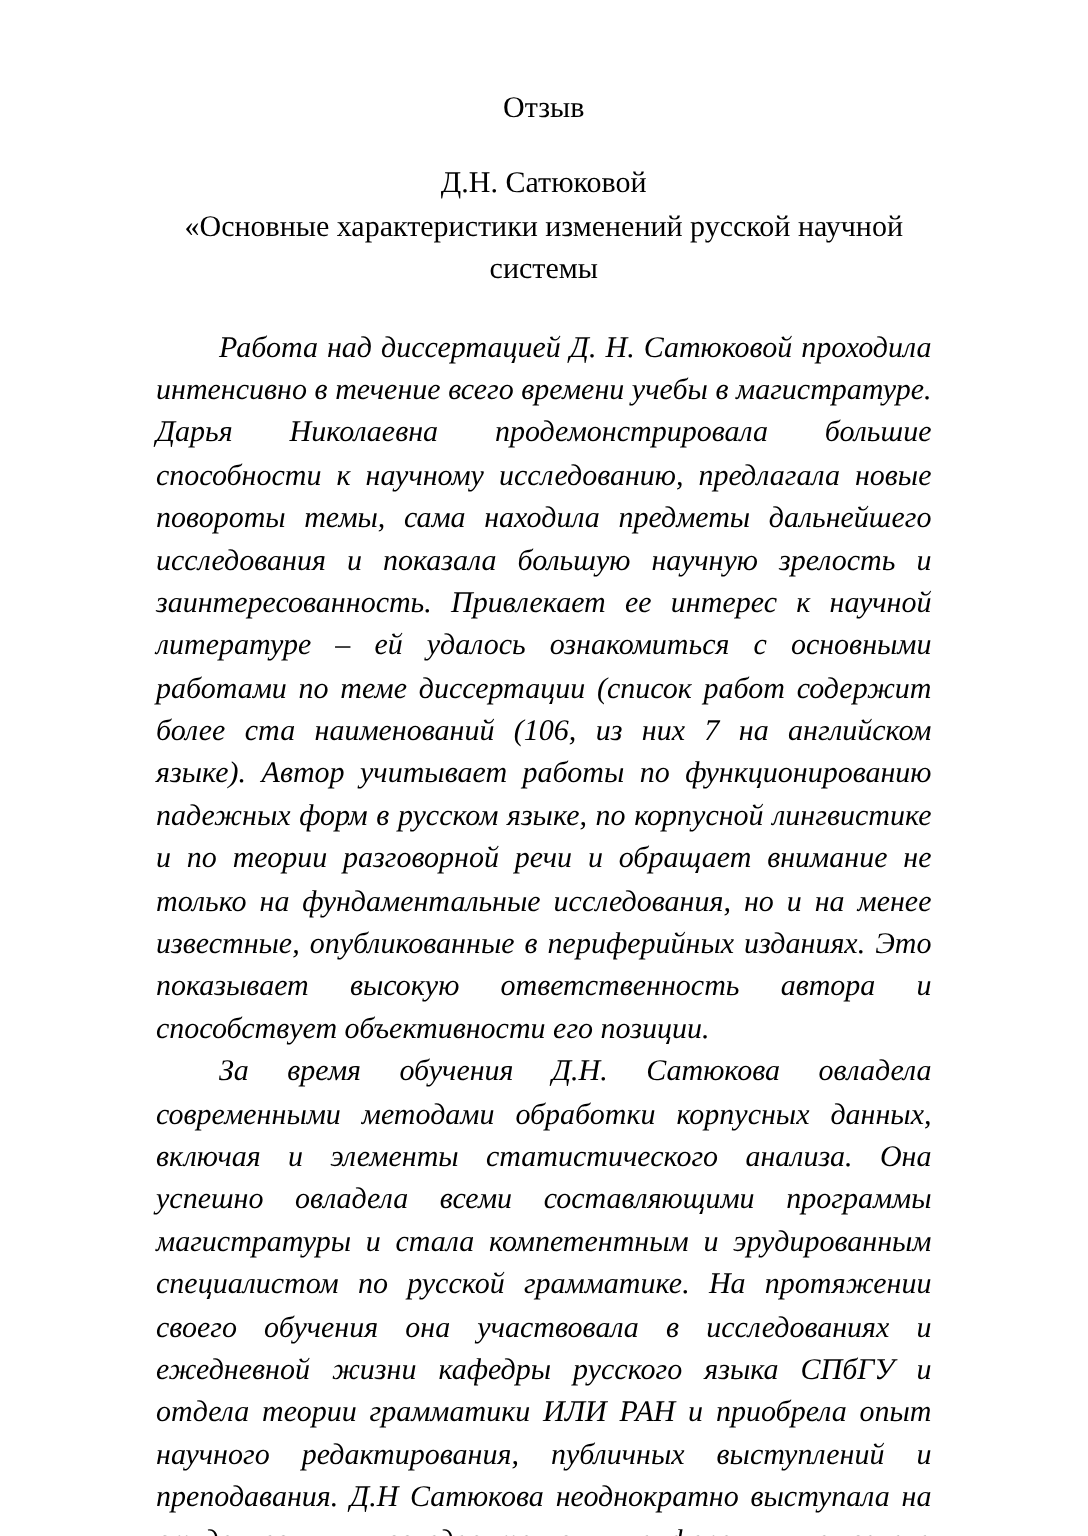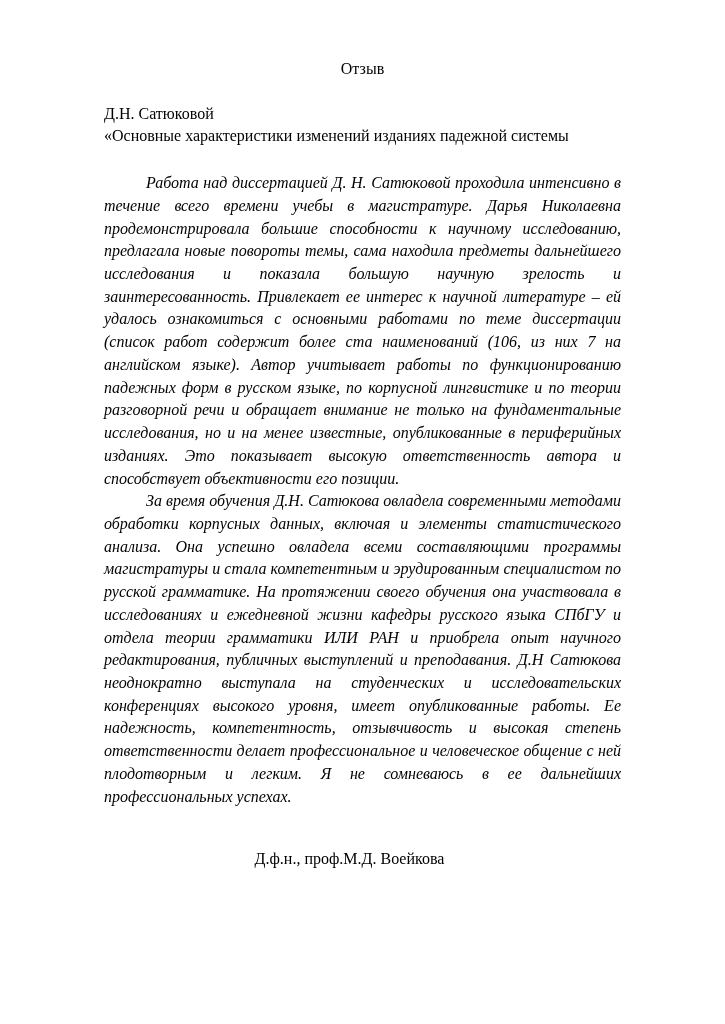--- a/index.html
+++ b/index.html
@@ -9,28 +9,29 @@
   }
   .page {
     position: relative;
     width: 725px;
     height: 1024px;
     background: #ffffff;
     box-sizing: border-box;
     padding: 58px 104px 0 104px;
     color: #000000;
     font-family: "Liberation Serif", "DejaVu Serif", serif;
-    font-size: 16px;
+    font-size: 20px;
     line-height: 1.42;
     overflow: hidden;
   }
   .header-block {
     text-align: center;
   }
   .subject-block {
+    text-align: center;
     margin-top: 22px;
   }
   .body-block {
     margin-top: 24px;
     font-style: italic;
   }
   .body-block p {
     margin: 0;
     text-align: justify;
     text-indent: 42px;
@@ -49,21 +50,21 @@
 <body>
 
 <div class="page">
 
   <div class="header-block">
     <div>Отзыв</div>
   </div>
 
   <div class="subject-block">
     <div>Д.Н. Сатюковой</div>
-    <div>«Основные характеристики изменений изданиях падежной системы</div>
+    <div>«Основные характеристики изменений русской научной системы</div>
   </div>
 
   <div class="body-block">
     <p>Работа над диссертацией Д. Н. Сатюковой проходила интенсивно в течение всего времени учебы в магистратуре. Дарья Николаевна продемонстрировала большие способности к научному исследованию, предлагала новые повороты темы, сама находила предметы дальнейшего исследования и показала большую научную зрелость и заинтересованность. Привлекает ее интерес к научной литературе – ей удалось ознакомиться с основными работами по теме диссертации (список работ содержит более ста наименований (106, из них 7 на английском языке).  Автор учитывает работы по функционированию падежных форм в русском языке, по корпусной лингвистике и по теории разговорной речи и обращает внимание не только на фундаментальные исследования, но и на менее известные, опубликованные в периферийных изданиях. Это показывает высокую ответственность автора и способствует объективности его позиции.</p>
     <p>За время обучения Д.Н. Сатюкова овладела современными методами обработки корпусных данных, включая и элементы статистического анализа. Она успешно овладела всеми составляющими программы магистратуры и стала компетентным и эрудированным специалистом по русской грамматике. На протяжении своего обучения она участвовала в исследованиях и ежедневной жизни кафедры русского языка СПбГУ и отдела теории грамматики ИЛИ РАН и приобрела опыт научного редактирования, публичных выступлений и преподавания. Д.Н Сатюкова неоднократно выступала на студенческих и исследовательских конференциях высокого уровня, имеет опубликованные работы. Ее надежность, компетентность, отзывчивость и высокая степень ответственности делает профессиональное и человеческое общение с ней плодотворным и легким. Я не сомневаюсь в ее дальнейших профессиональных успехах.</p>
   </div>
 
   <div class="signature-row">
     <span class="signature-left">Д.ф.н., проф.</span>
     <span class="signature-right">М.Д. Воейкова</span>

